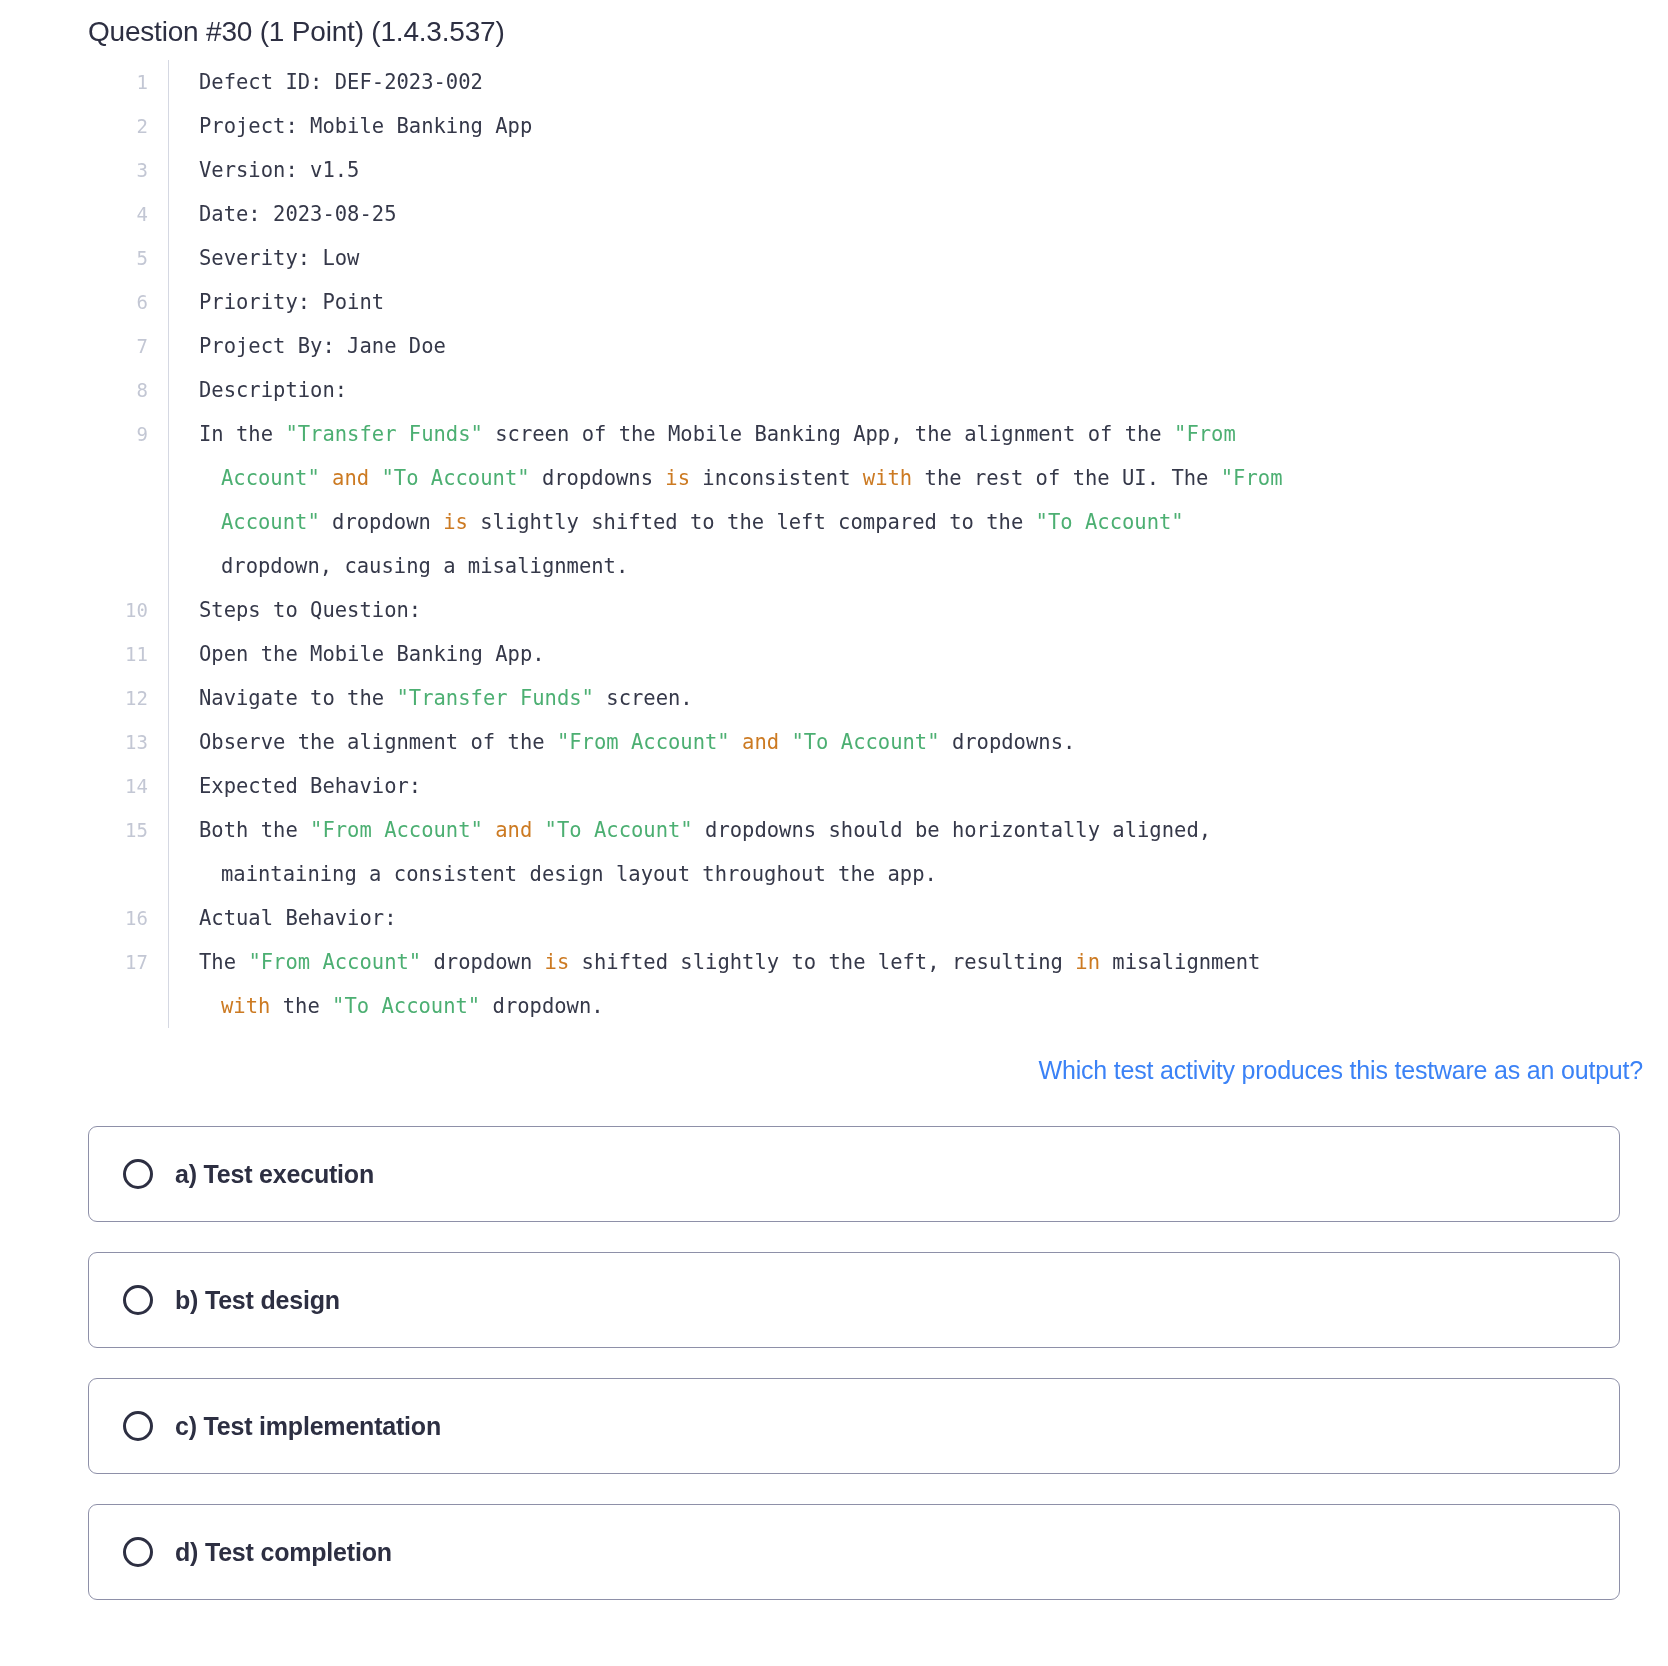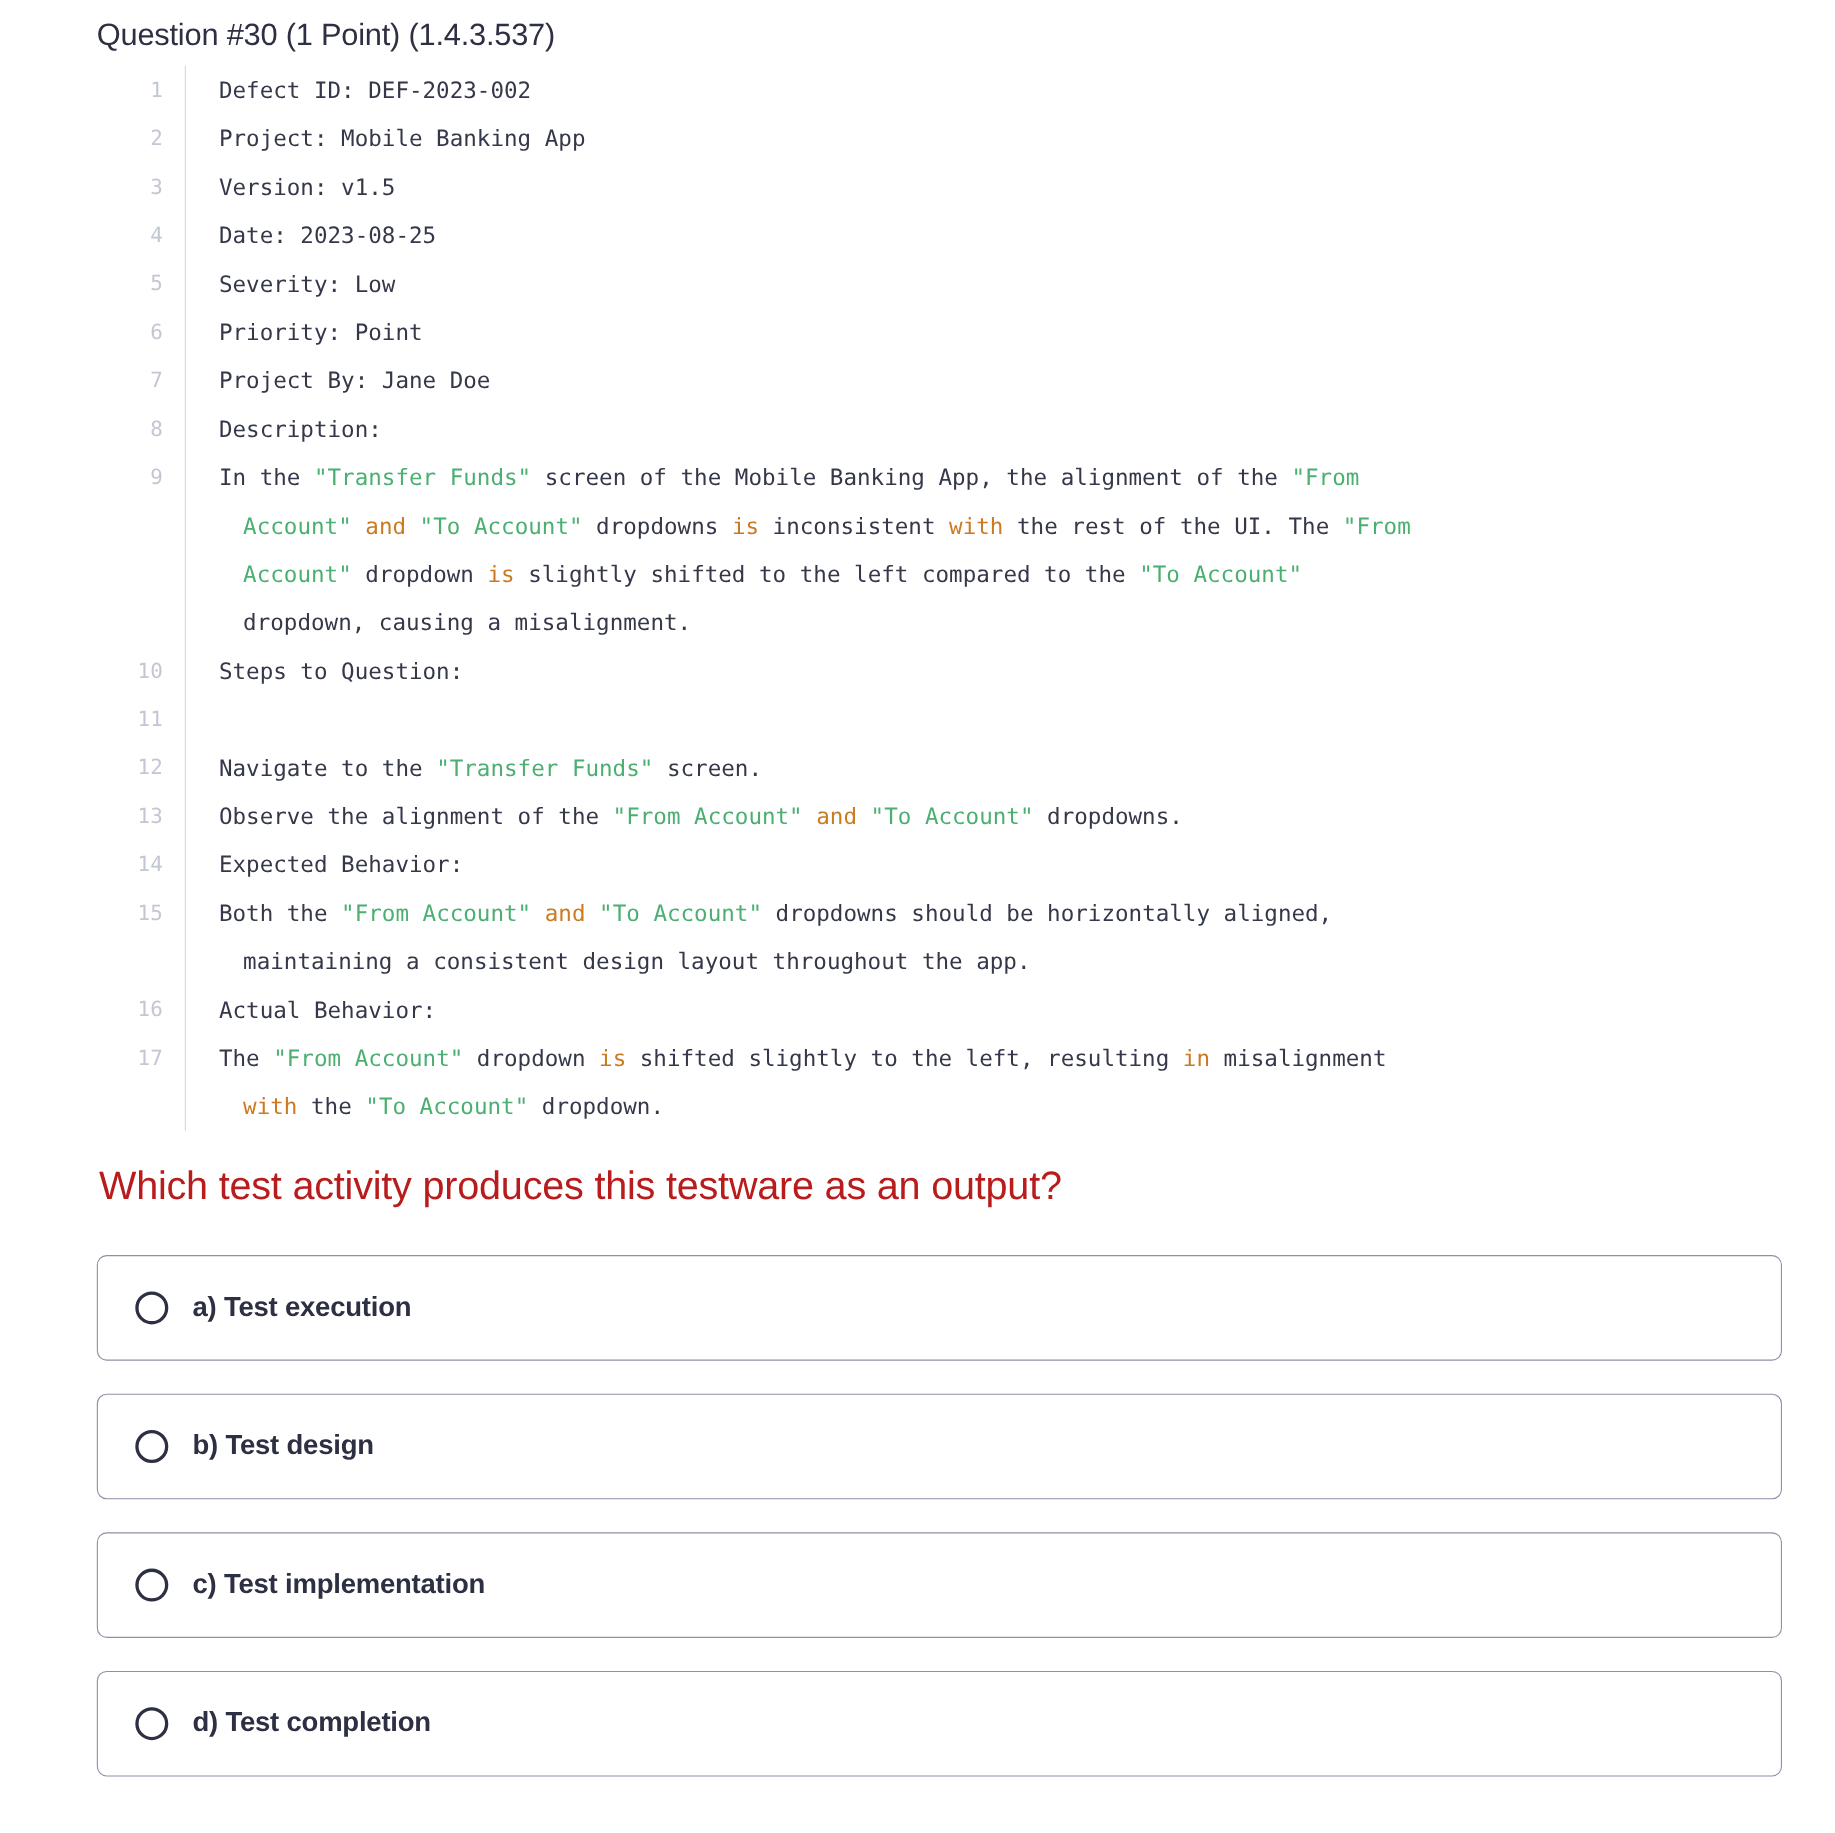--- a/index.html
+++ b/index.html
@@ -68,27 +68,28 @@
   }
   .code-text.wrapped {
     text-indent: -22px;
     padding-left: 52px;
   }
   .str { color: #4caf72; }
   .kw  { color: #cc7a22; }
 
   
   .prompt {
-    font-size: 36px;
+    font-size: 25px;
     font-weight: 400;
     letter-spacing: -0.2px;
-    color: #b91c1c;
+    color: #3b82f6;
     margin: 26px 0 0 0;
     padding-left: 2px;
     line-height: 1.35;
+    text-align: right;
   }
 
   
   .options {
     margin-top: 38px;
     display: flex;
     flex-direction: column;
     gap: 30px;
     padding-right: 0px;
   }
@@ -174,20 +175,21 @@
         <div class="code-text wrapped">In the <span class="str">"Transfer Funds"</span> screen of the Mobile Banking App, the alignment of the <span class="str">"From Account"</span> <span class="kw">and</span> <span class="str">"To Account"</span> dropdowns <span class="kw">is</span> inconsistent <span class="kw">with</span> the rest of the UI. The <span class="str">"From Account"</span> dropdown <span class="kw">is</span> slightly shifted to the left compared to the <span class="str">"To Account"</span> dropdown, causing a misalignment.</div>
       </div>
       <div class="code-line">
         <div class="gutter">10</div>
         <div class="rule"></div>
         <div class="code-text wrapped">Steps to Question:</div>
       </div>
       <div class="code-line">
         <div class="gutter">11</div>
         <div class="rule"></div>
+        <div class="code-text wrapped">Open the Mobile Banking App.</div>
       </div>
       <div class="code-line">
         <div class="gutter">12</div>
         <div class="rule"></div>
         <div class="code-text wrapped">Navigate to the <span class="str">"Transfer Funds"</span> screen.</div>
       </div>
       <div class="code-line">
         <div class="gutter">13</div>
         <div class="rule"></div>
         <div class="code-text wrapped">Observe the alignment of the <span class="str">"From Account"</span> <span class="kw">and</span> <span class="str">"To Account"</span> dropdowns.</div>

